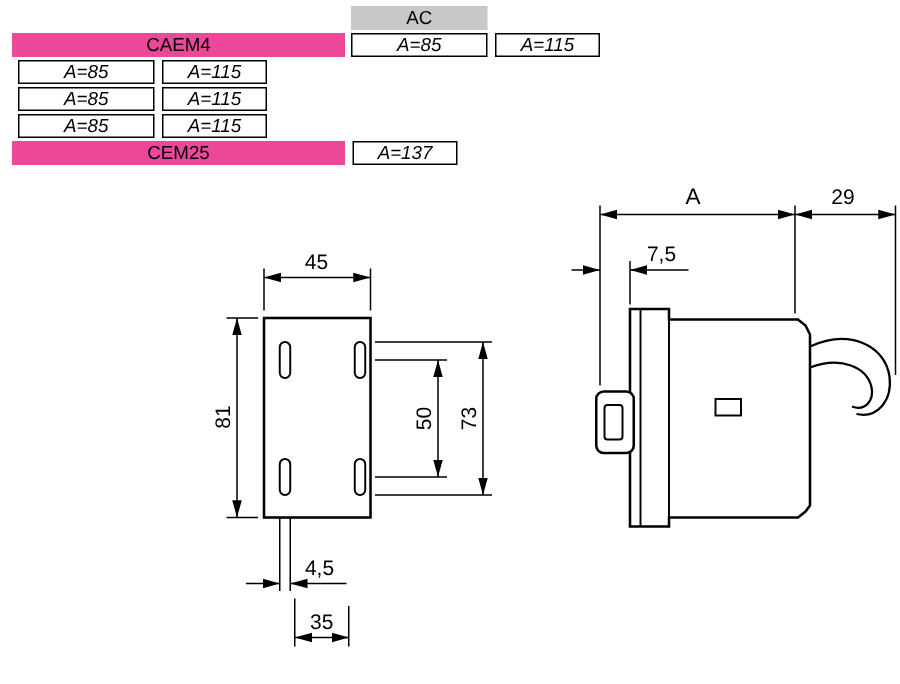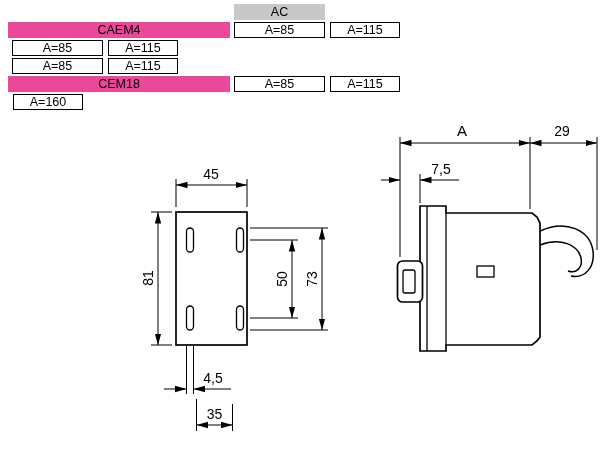--- a/index.html
+++ b/index.html
@@ -8,21 +8,21 @@
     font-family:"Liberation Sans","DejaVu Sans",sans-serif;color:#000;
   }
   
   .dim-table{position:absolute;left:8px;top:4px;}
   .trow{display:flex;margin-bottom:2px;}
   .cell{height:16px;display:flex;align-items:center;justify-content:center;
         font-size:12.5px;line-height:1;box-sizing:border-box;}
   .model-cell{width:222px;background:#ec4899;}
   .corner-cell{width:222px;background:transparent;}
   .hdr-cell{background:#c8c8c8;}
-  .val-cell{background:#fff;border:1px solid #000;}
+  .val-cell{background:#fff;border:1px solid #000;font-style:italic;}
   .ac{width:91px;margin-left:4px;}
   .dc{width:70px;margin-left:5px;}
   
   #drawing{position:absolute;left:0;top:0;width:600px;height:456px;}
   .outline{fill:#fff;stroke:#000;stroke-width:1.7;}
   .inner{fill:none;stroke:#000;stroke-width:1.3;}
   .innerf{fill:#fff;stroke:#000;stroke-width:1.3;}
   .dimline{fill:none;stroke:#000;stroke-width:1;}
   .dimtxt{fill:#000;stroke:none;font-family:"Liberation Sans","DejaVu Sans",sans-serif;
           font-size:14px;}
@@ -46,26 +46,26 @@
     </div>
     <div class="trow">
       <div class="cell val-cell ac">A=85</div>
       <div class="cell val-cell dc">A=115</div>
     </div>
     <div class="trow">
       <div class="cell val-cell ac">A=85</div>
       <div class="cell val-cell dc">A=115</div>
     </div>
     <div class="trow">
-      <div class="cell model-cell">CEM18</div>
       <div class="cell val-cell ac">A=85</div>
       <div class="cell val-cell dc">A=115</div>
     </div>
     <div class="trow">
-      <div class="cell val-cell dc">A=160</div>
+      <div class="cell model-cell">CEM25</div>
+      <div class="cell val-cell dc">A=137</div>
     </div>
   </div>
 
   <svg id="drawing" viewBox="0 0 600 456" xmlns="http://www.w3.org/2000/svg">
     <defs>
       <marker id="ah" viewBox="0 0 12 8" refX="11.5" refY="4" markerWidth="12" markerHeight="8" markerUnits="userSpaceOnUse" orient="auto-start-reverse">
         <path d="M0,0.8 L11.5,4 L0,7.2 Z" fill="#000"></path>
       </marker>
     </defs>
 

